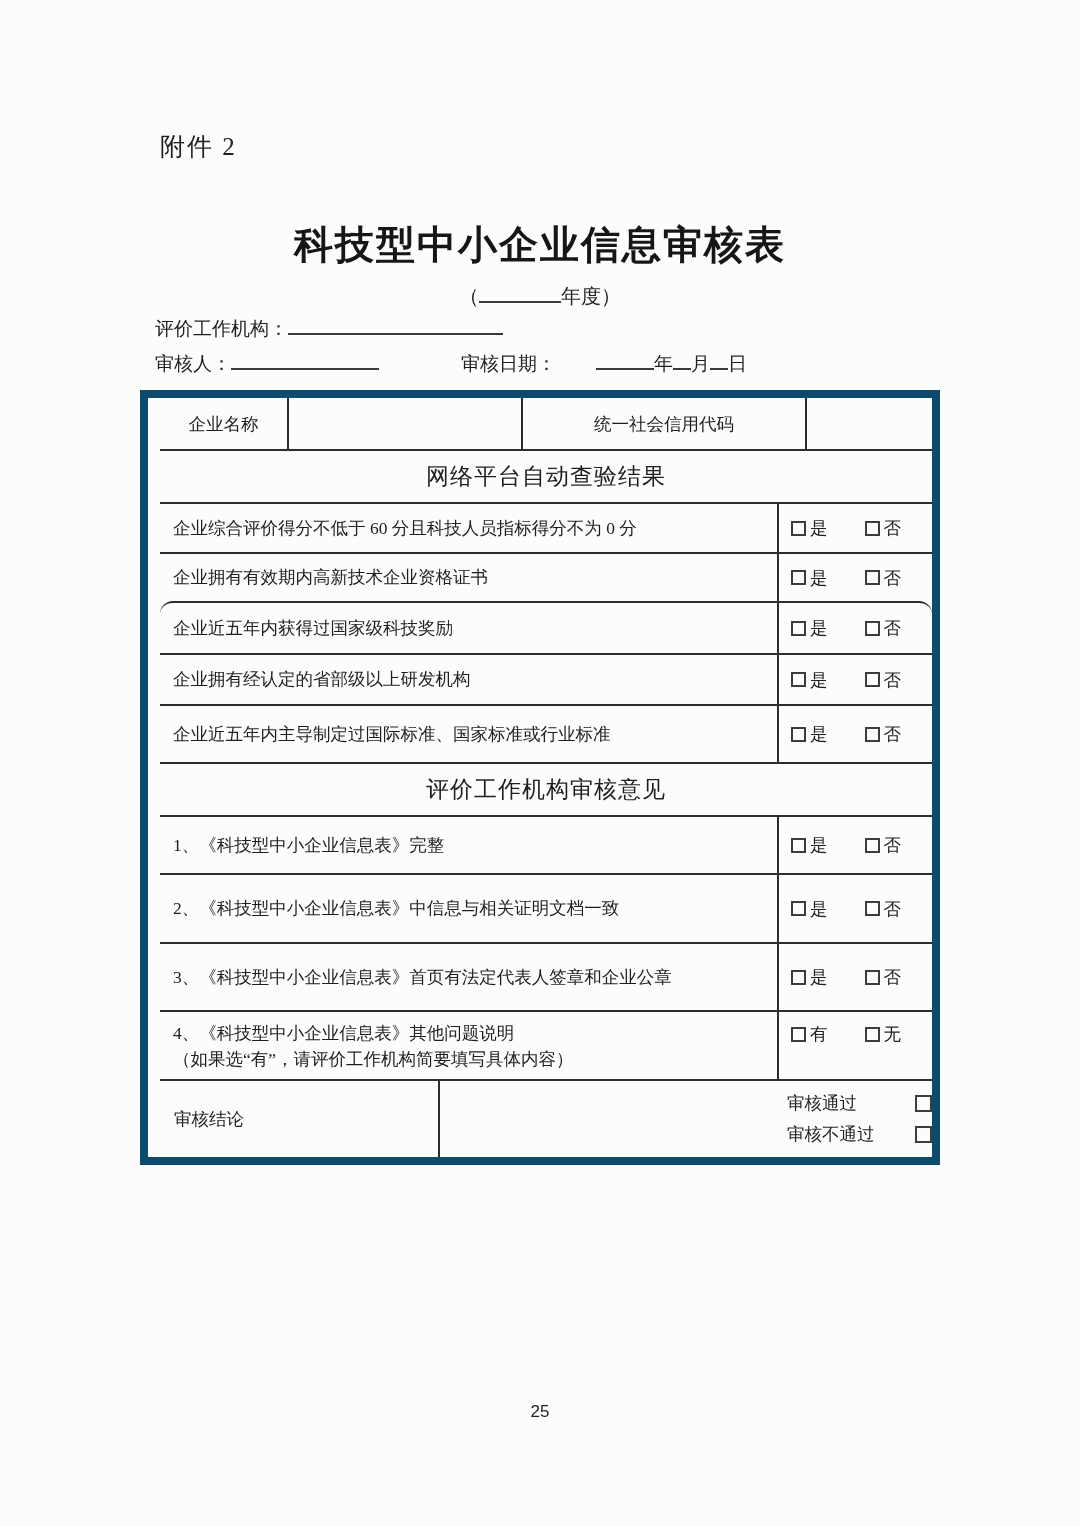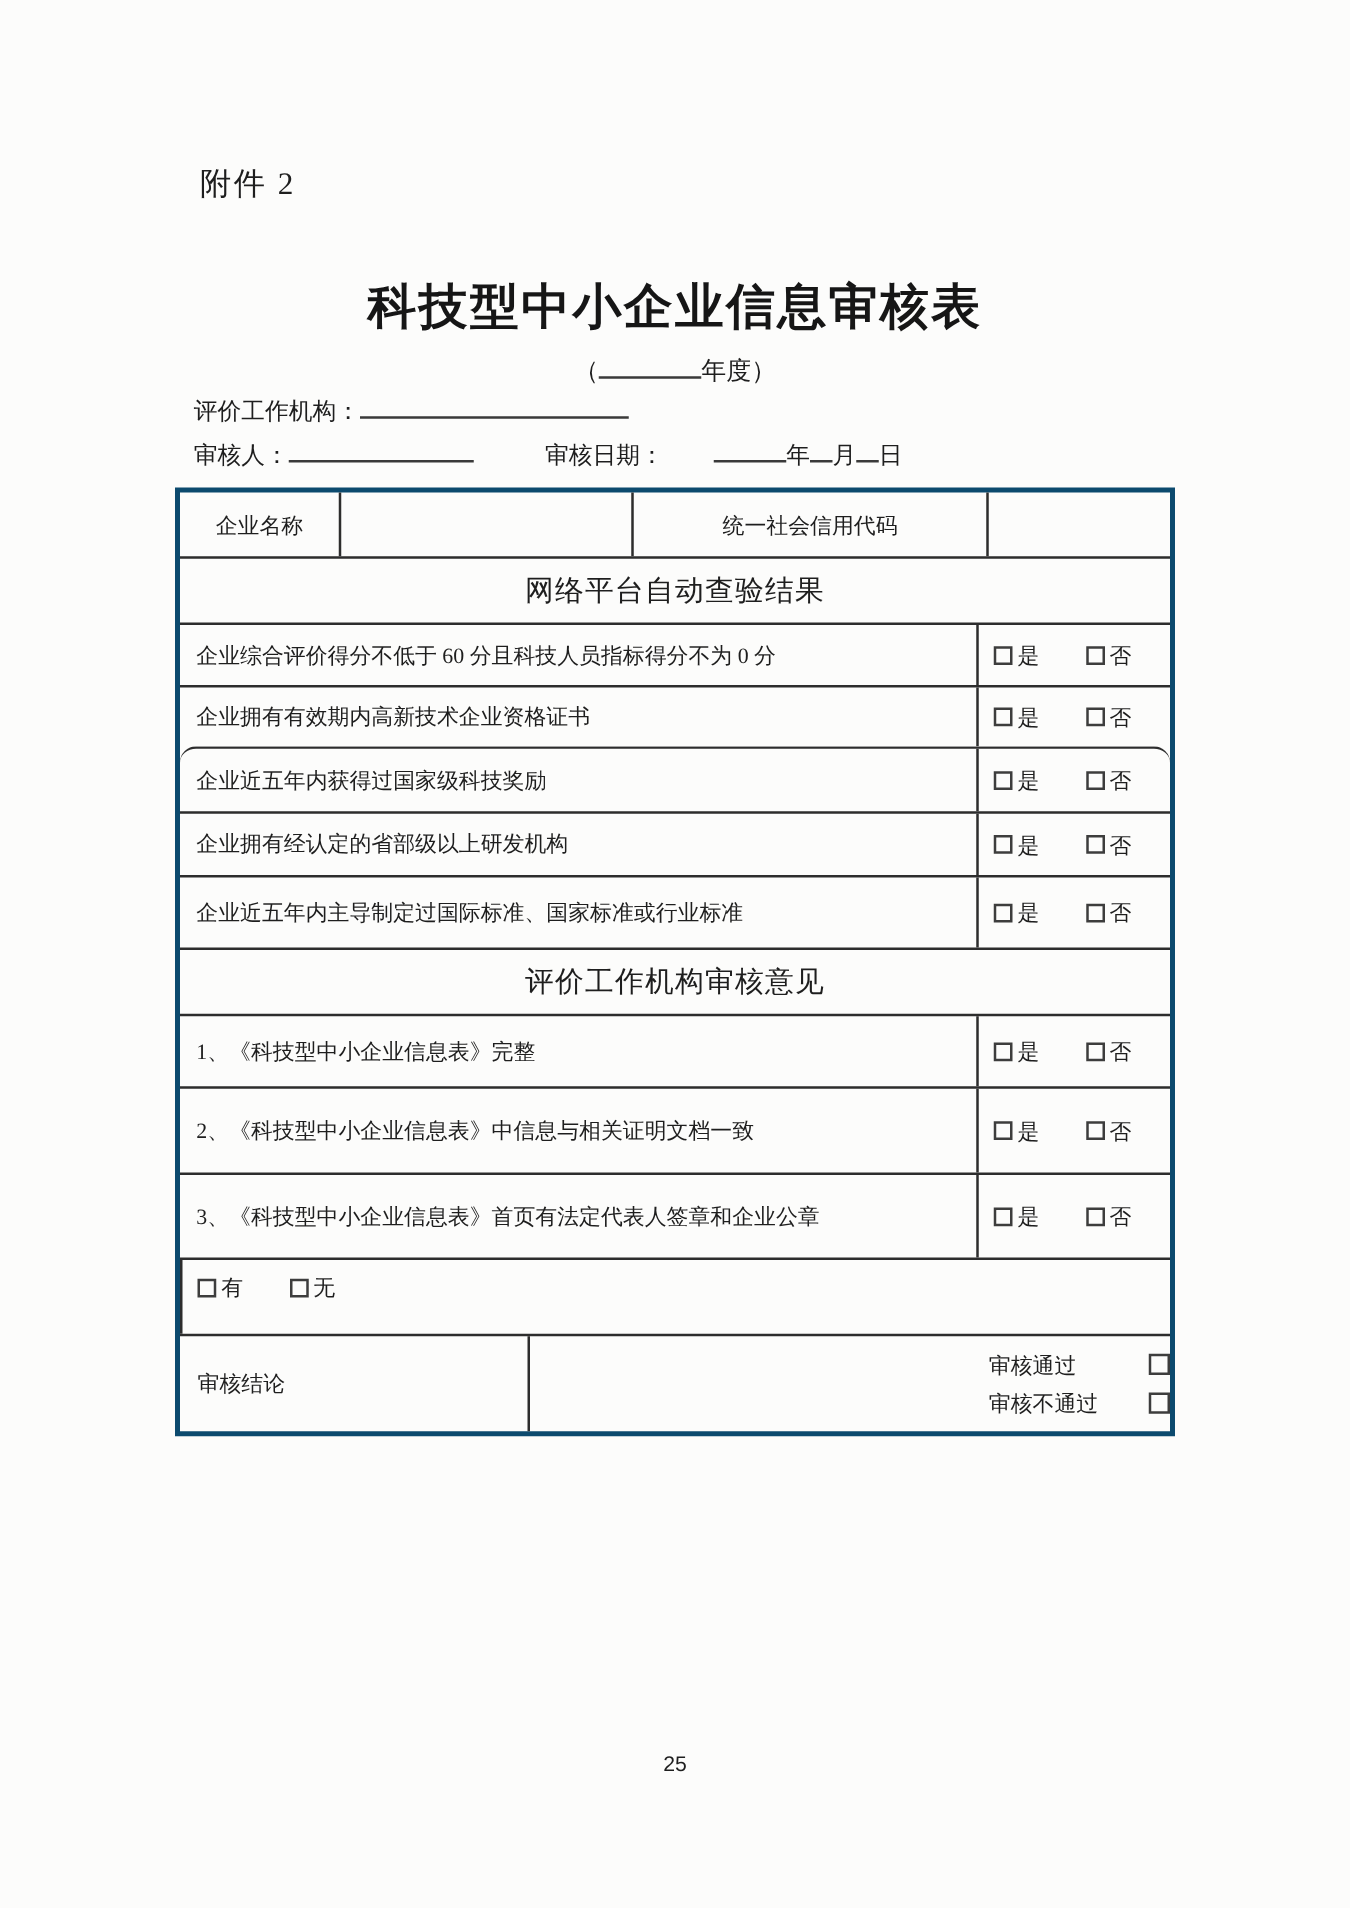--- a/index.html
+++ b/index.html
@@ -20,26 +20,27 @@
     letter-spacing: 2px; color: #161616;
   }
 
   .subtitle { position: absolute; left: 0; top: 283px; width: 100%; text-align: center; font-size: 20px; }
 
   .blank { display: inline-block; border-bottom: 2px solid #3a3a3a; height: 1.0em; vertical-align: baseline; }
 
   .hline { position: absolute; left: 155px; font-size: 19px; white-space: nowrap; }
   .hline-agency { top: 316px; }
   .hline-reviewer { top: 351px; }
-  .date-group { margin-left: 57px; }
+  .date-group { margin-left: 82px; }
 
   .form-table {
     position: absolute; left: 140px; top: 390px; width: 800px;
-    border: 4px solid #0c4a6e; background: transparent;
+    border: 8px solid #0c4a6e; background: transparent;
     font-size: 17.5px;
+    padding-left: 12px;
   }
   .trow { display: flex; align-items: stretch; border-top: 2px solid #2d2d2d; }
   .trow:first-child { border-top: none; }
   .tcell { display: flex; align-items: center; }
   .bl { border-left: 2px solid #2d2d2d; }
 
   
   .r-company { min-height: 51px; }
   .c-name-label { width: 127px; justify-content: center; }
   .c-name-input { width: 234px; }
@@ -218,20 +219,24 @@
             <span>是</span>
           </span>
         <span class="opt">
             <span class="cb"></span>
             <span>否</span>
           </span>
       </div>
     </div>
 
     <div class="trow r-i4">
+      <div class="tcell q-cell">
+        <div>4、《科技型中小企业信息表》其他问题说明</div>
+        <div>（如果选“有”，请评价工作机构简要填写具体内容）</div>
+      </div>
       <div class="tcell yn-cell bl">
         <span class="opt">
             <span class="cb"></span>
             <span>有</span>
           </span>
         <span class="opt">
             <span class="cb"></span>
             <span>无</span>
           </span>
       </div>

